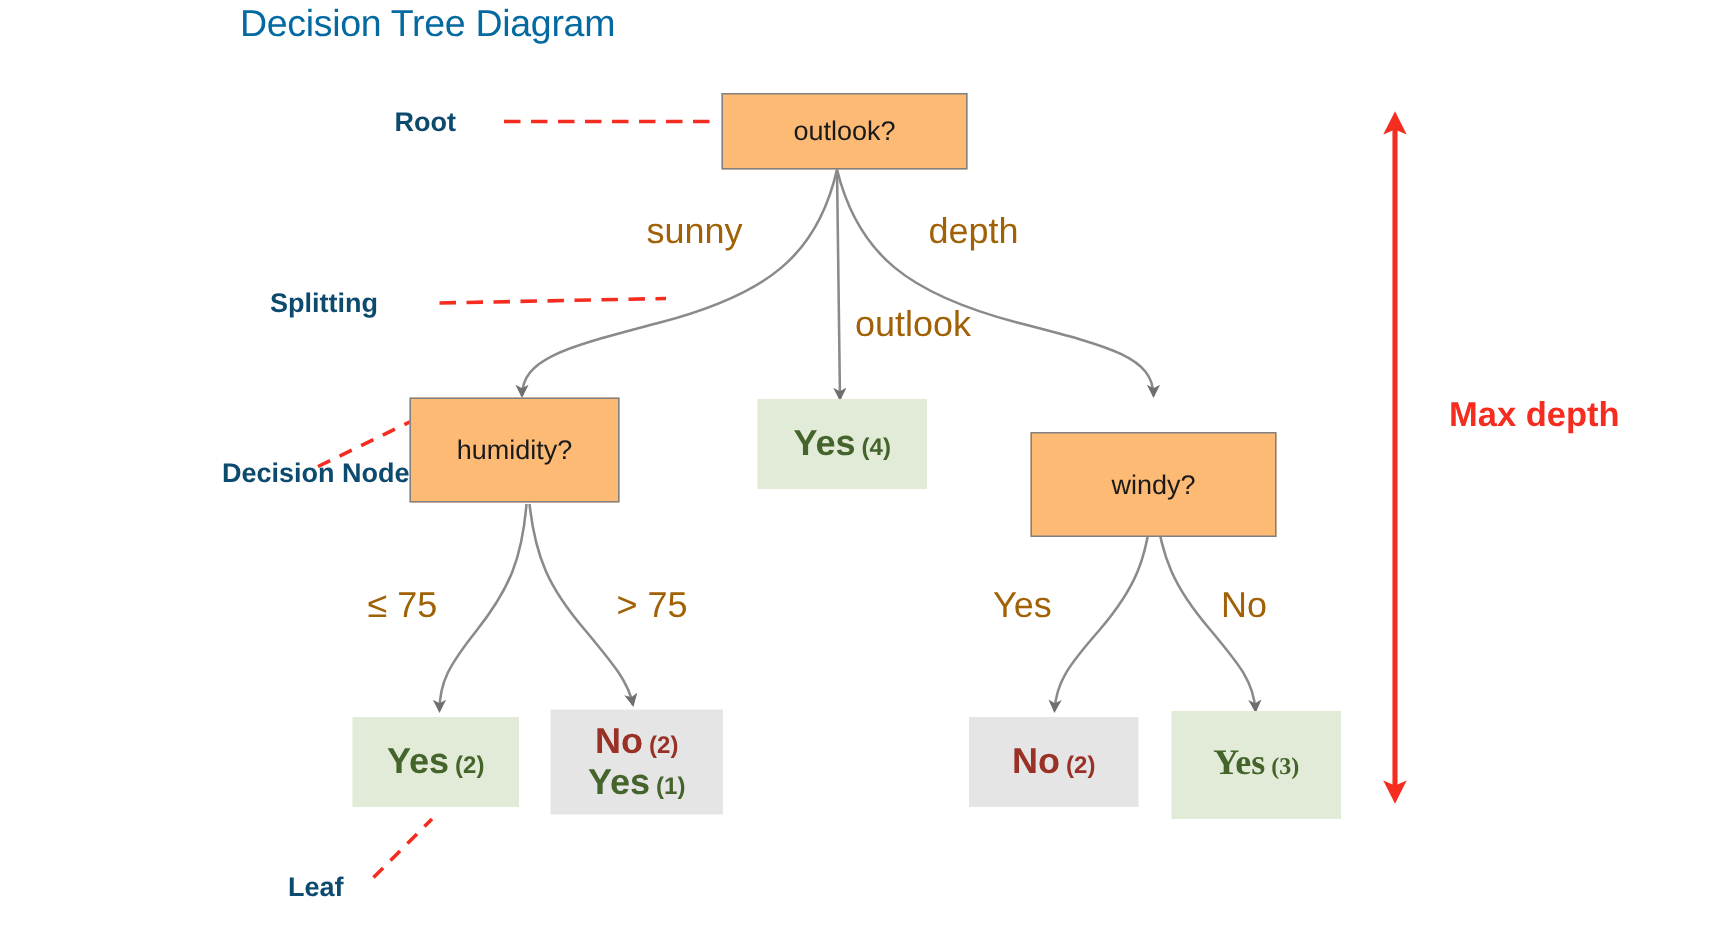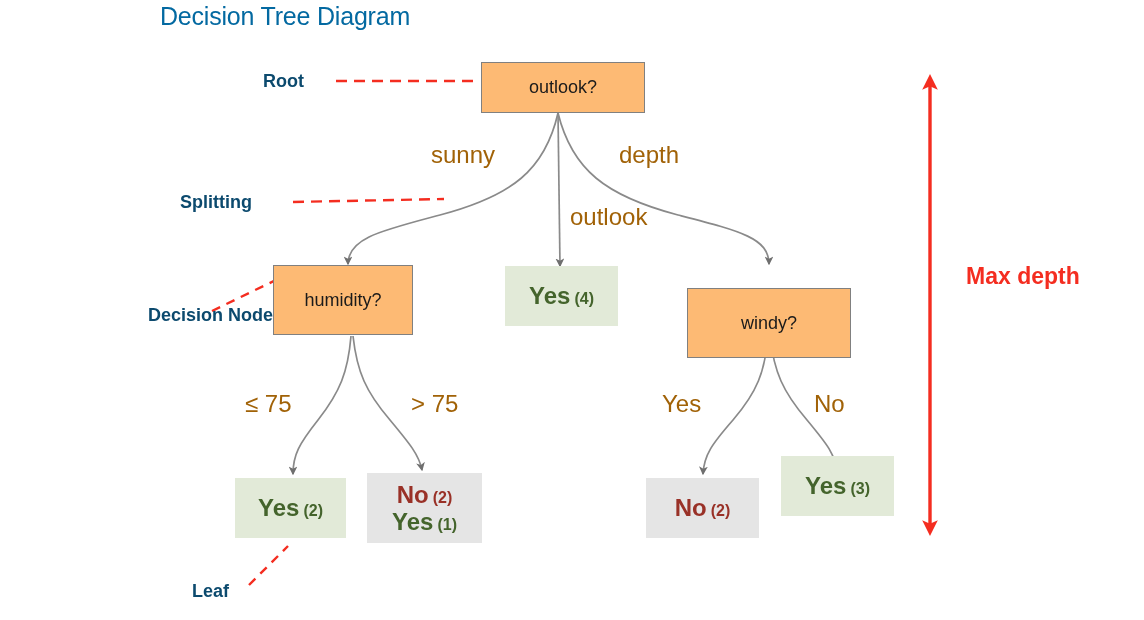--- a/index.html
+++ b/index.html
@@ -181,21 +181,21 @@
       <span class="lbl">Yes</span><span class="cnt">(1)</span>
     </span>
   </div>
 
   <div class="node leaf leaf-red" style="left:646px; top:478px; width:113px; height:60px;">
     <span class="leaf-line no">
       <span class="lbl">No</span><span class="cnt">(2)</span>
     </span>
   </div>
 
-  <div class="node leaf leaf-green" style="left:781px; top:456px; width:113px; height:60px;">
+  <div class="node leaf leaf-green" style="left:781px; top:474px; width:113px; height:72px;font-family:Liberation Serif, serif;">
     <span class="leaf-line yes">
       <span class="lbl">Yes</span><span class="cnt">(3)</span>
     </span>
   </div>
 
   <div class="edge-label" style="left:431px; top:141px;">sunny</div>
   <div class="edge-label" style="left:570px; top:203px;">outlook</div>
   <div class="edge-label" style="left:619px; top:141px;">depth</div>
 
   <div class="edge-label" style="left:245px; top:390px;">≤ 75</div>

